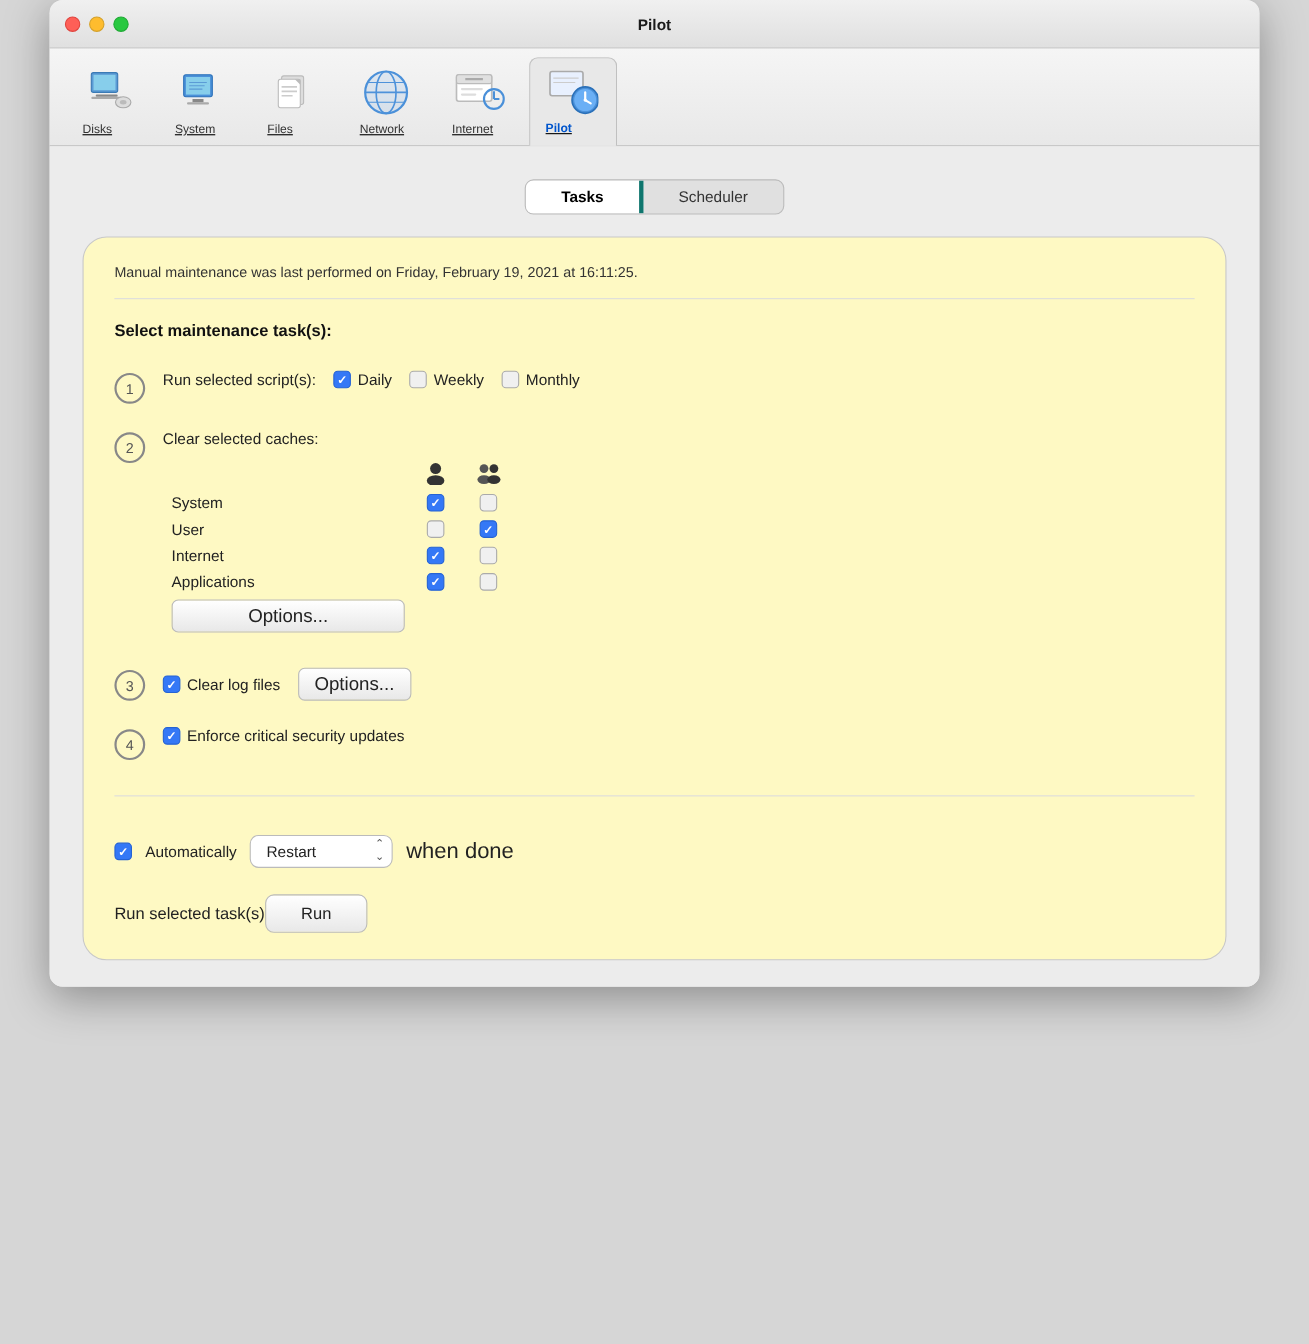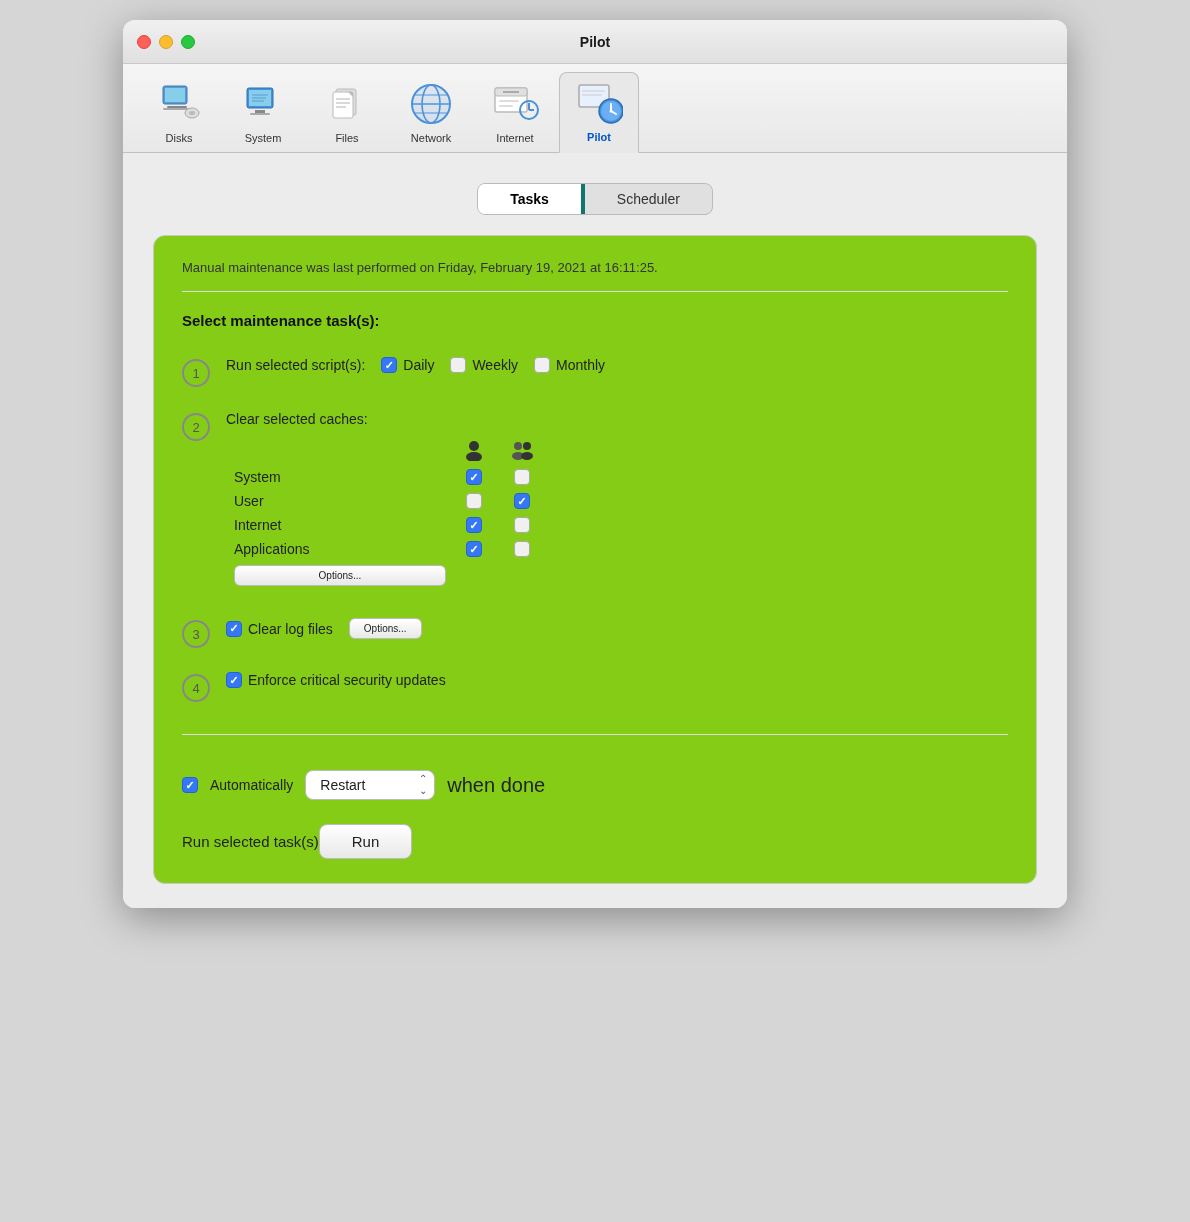--- a/index.html
+++ b/index.html
@@ -9,25 +9,24 @@
       background: #d6d6d6;
       width: 1190px;
       min-height: 1222px;
       display: flex;
       flex-direction: column;
       align-items: center;
       padding: 0;
     }
 
     .window {
-      width: 944px;
+      width: 1100px;
       background: #ececec;
       border-radius: 12px;
       box-shadow: 0 10px 40px rgba(0,0,0,0.35);
-      margin-top: 20px;
       overflow: hidden;
     }
 
     
     .title-bar {
       background: linear-gradient(180deg, #f0f0f0 0%, #e0e0e0 100%);
       height: 44px;
       display: flex;
       align-items: center;
       justify-content: center;
@@ -67,26 +66,27 @@
       border-bottom: 1px solid #c0c0c0;
       display: flex;
       align-items: flex-end;
       padding: 8px 16px 0 16px;
       gap: 4px;
     }
 
     .toolbar-item {
       display: flex;
       flex-direction: column;
-      align-items: center;
+      align-items: flex-start;
       padding: 6px 14px 8px 14px;
       cursor: pointer;
       border-radius: 8px 8px 0 0;
       min-width: 80px;
       gap: 4px;
+      text-decoration: underline;
     }
 
     .toolbar-item.active {
       background: #e8e8e8;
       border: 1px solid #c0c0c0;
       border-bottom: 1px solid #e8e8e8;
       margin-bottom: -1px;
       padding-bottom: 9px;
     }
 
@@ -145,22 +145,22 @@
       font-weight: 600;
       color: #000;
     }
 
     .tab-btn:first-child {
       border-right: 4px solid #0f766e;
     }
 
     
     .panel {
-      background: #84cc16;
-      border-radius: 12px;
+      background: #fef9c3;
+      border-radius: 22px;
       border: 1px solid #c8c8c8;
       padding: 24px 28px;
     }
 
     .maintenance-info {
       font-size: 13px;
       color: #333;
       margin-bottom: 16px;
     }
 
@@ -296,21 +296,21 @@
     }
 
     .cache-row-cb {
       display: flex;
       justify-content: center;
     }
 
     
     .options-btn {
       padding: 4px 14px;
-      font-size: 10px;
+      font-size: 17px;
       color: #222;
       background: linear-gradient(180deg, #ffffff 0%, #e8e8e8 100%);
       border: 1px solid #bbb;
       border-radius: 6px;
       cursor: pointer;
       outline: none;
     }
 
     
     .bottom-section {

